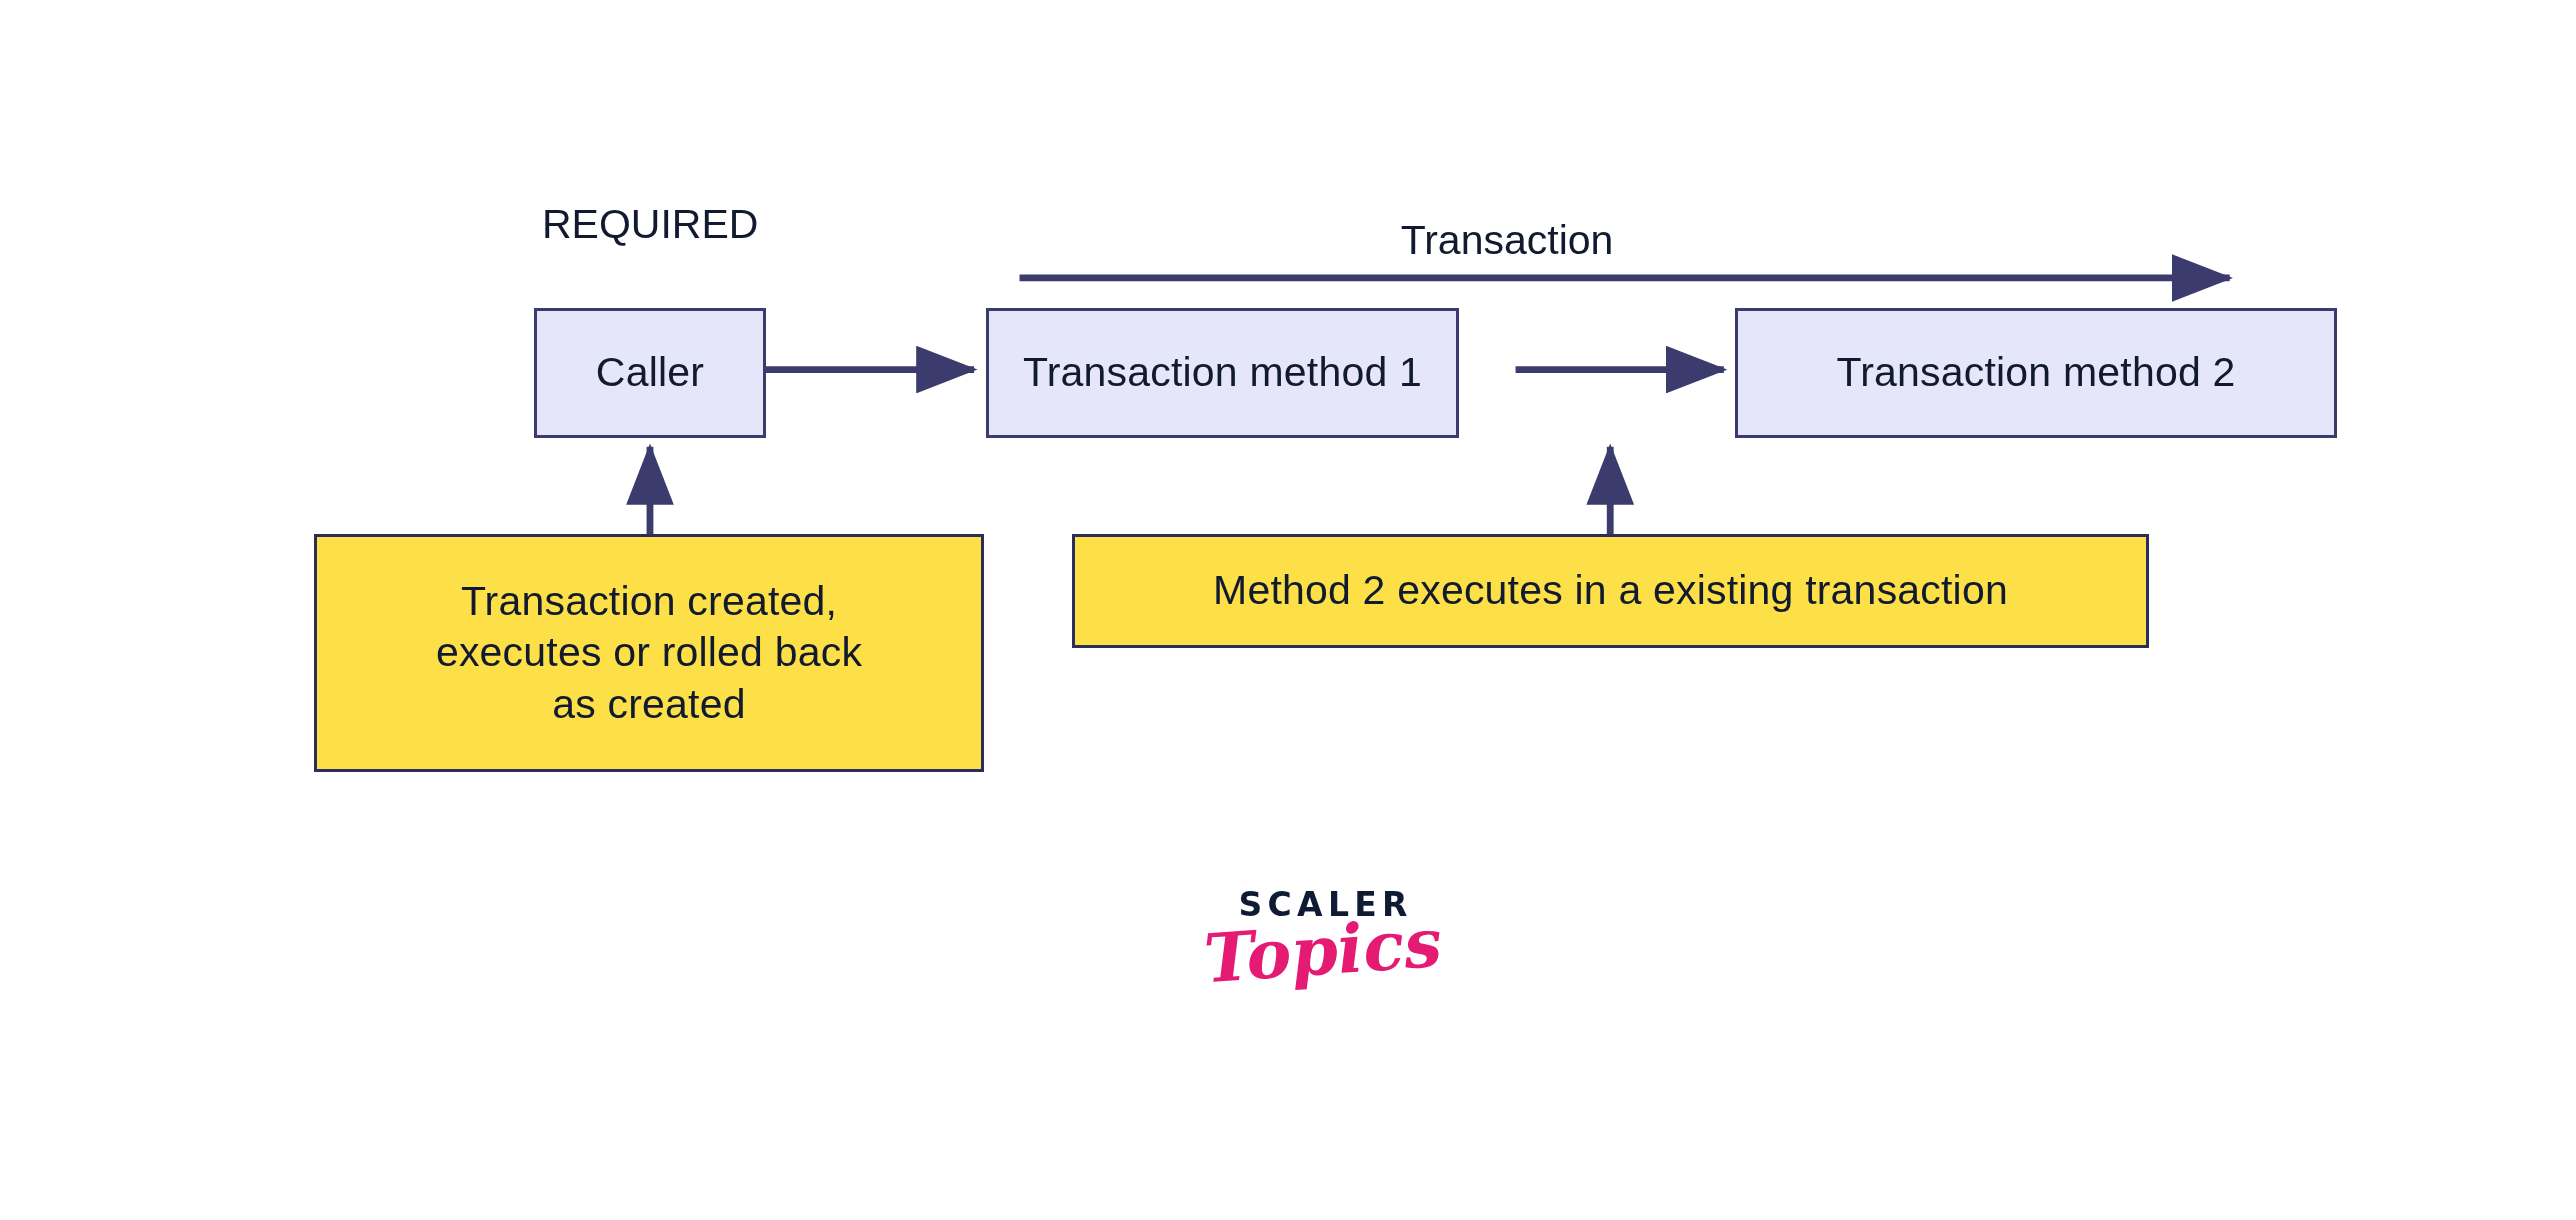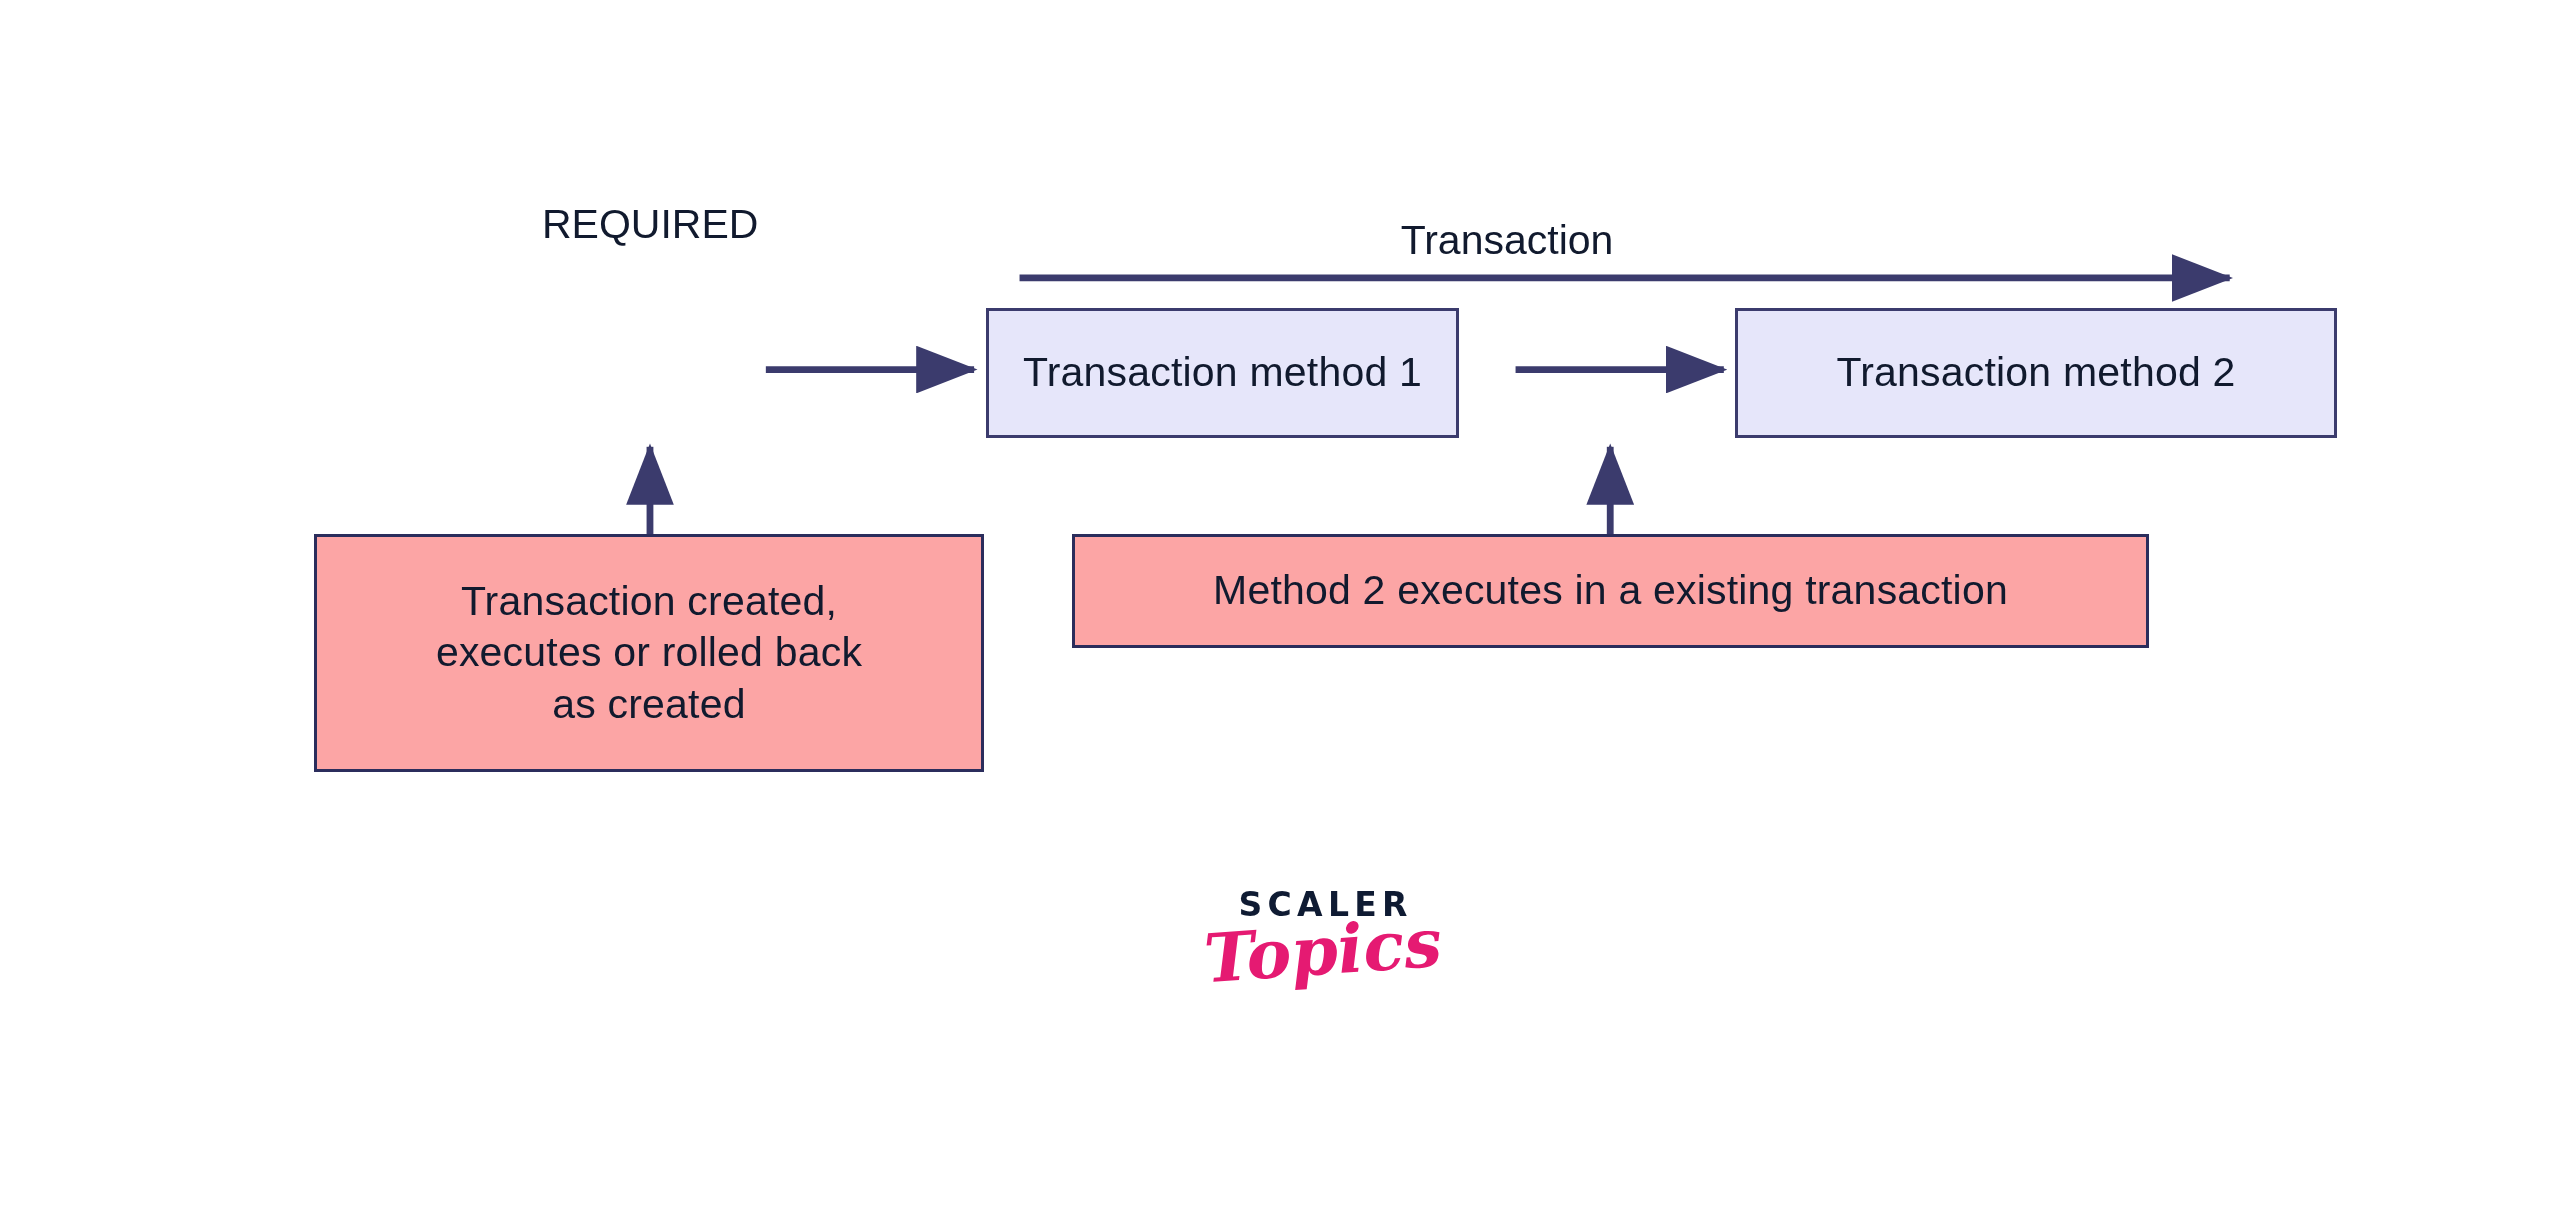--- a/index.html
+++ b/index.html
@@ -37,21 +37,21 @@
   
   .box-blue {
     background: #e6e6fa;
     border: 3.8px solid #3b3b6d;
     font-size: 41px;
     letter-spacing: 0.2px;
   }
 
   
   .box-pink {
-    background: #fca5a5;
+    background: #fde047;
     border: 3.8px solid #2b2d5c;
     font-size: 41px;
     letter-spacing: 0.2px;
     padding: 3px 23px;
   }
 
   
   .label-plain {
     position: absolute;
     color: #111a2e;
@@ -134,20 +134,23 @@
 
     <g>
       <line x1="2126" y1="706" x2="2126" y2="590" stroke="#3b3b6d" stroke-width="9" marker-end="url(#arrowhead-up)"></line>
     </g>
   </svg>
 
   <div class="label-plain" style="left:542px; top:201px;">REQUIRED</div>
 
   <div class="label-plain" style="left:1507px; top:201px; transform:translateX(-50%);margin-top:16px;">Transaction</div>
 
+  <div class="node box-blue" style="left:534px; top:308px; width:232px; height:130px;">
+    <span>Caller</span>
+  </div>
 
   <div class="node box-blue" style="left:986px; top:308px; width:473px; height:130px;">
     <span>Transaction method 1</span>
   </div>
 
   <div class="node box-blue" style="left:1735px; top:308px; width:602px; height:130px;">
     <span>Transaction method 2</span>
   </div>
 
   <div class="node box-pink" style="left:314px; top:534px; width:670px; height:238px; flex-direction:column;">

